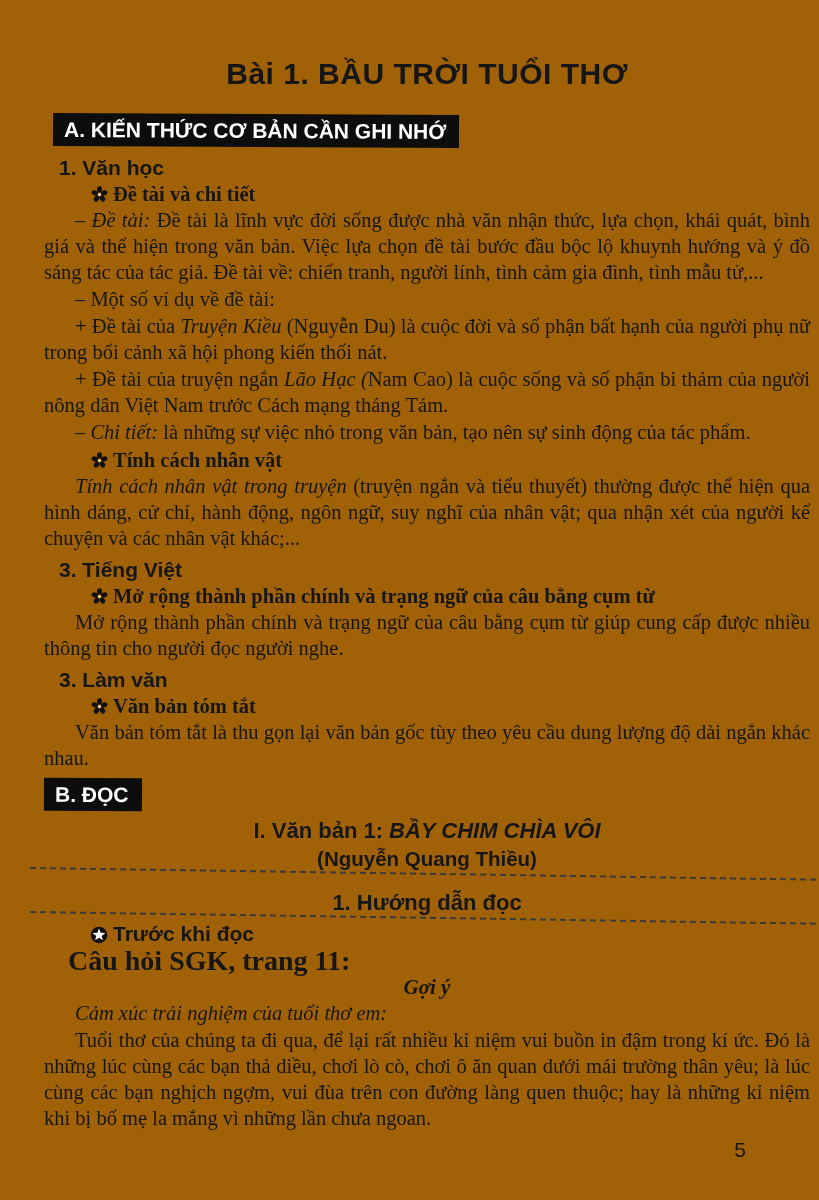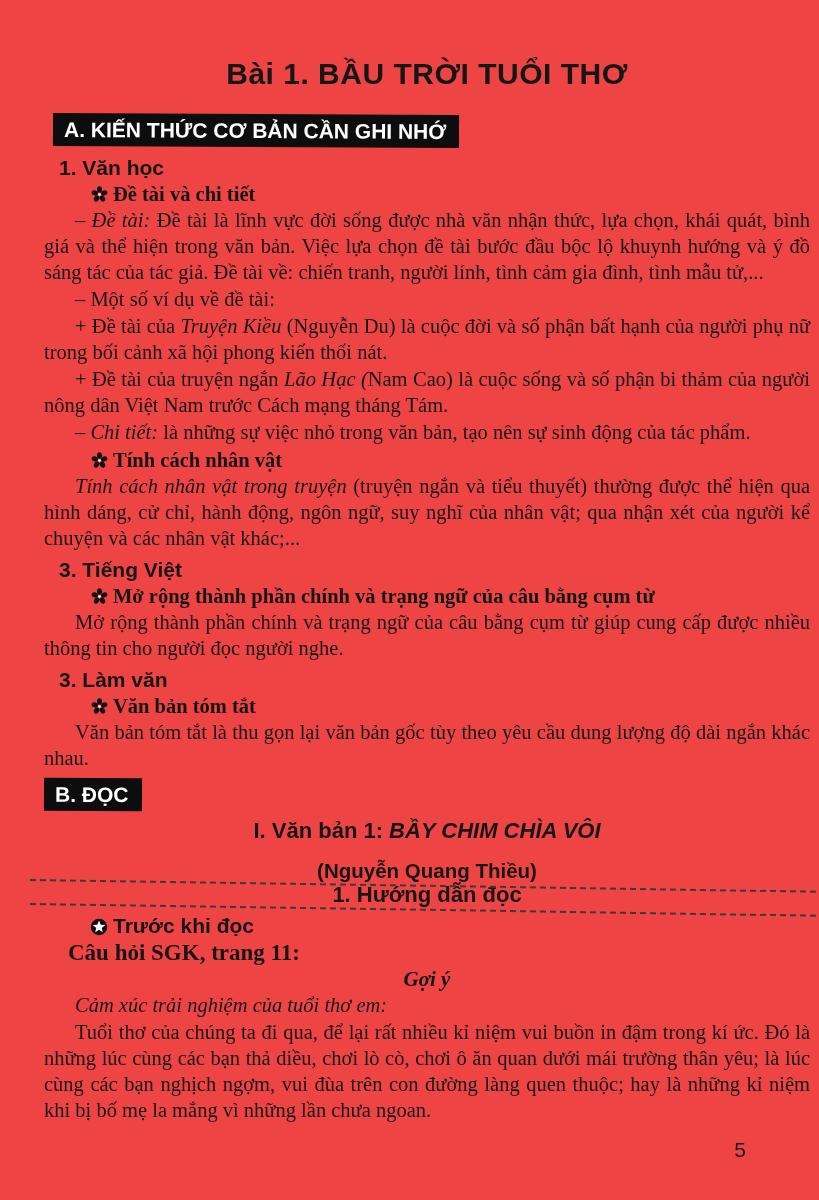--- a/index.html
+++ b/index.html
@@ -1,20 +1,20 @@
 <!DOCTYPE html>
 <html lang="vi"><head>
 <meta charset="utf-8">
 <style>
   html,body{margin:0;padding:0;background:#e8e8e8;}
   .page{
     position:relative;
     width:819px;height:1200px;
     margin:0 auto;
-    background:#ef4444;
+    background:#a16207;
     color:#161616;
     font-family:"Liberation Serif", serif;
     overflow:hidden;
     box-shadow:0 0 4px rgba(0,0,0,.25);
   }
   .content{position:absolute;left:44px;right:9px;top:0;}
 
   .doc-title{
     text-align:center;
     font-family:"Liberation Sans", sans-serif;
@@ -62,43 +62,43 @@
   .ic{width:17px;height:17px;vertical-align:-2px;margin-right:5px;color:#101010;}
   .ic-star{width:18px;height:18px;vertical-align:-2.5px;}
 
   .center-heading{
     text-align:center;
     font-family:"Liberation Sans", sans-serif;
     font-weight:bold;
     font-size:22px;line-height:28px;
   }
   .reading-title{margin-top:6px;}
-  .reading-author{margin-top:13px;font-size:20.5px;line-height:26px;}
-  .reading-sub{margin-top:0;}
+  .reading-author{margin-top:1px;font-size:20.5px;line-height:26px;}
+  .reading-sub{margin-top:20px;}
 
   .dash-line{
     height:2px;
     background:repeating-linear-gradient(90deg,#3a3a3a 0 6px,transparent 6px 10px);
     margin-left:-14px;
     width:calc(100% + 23px);
     transform:rotate(.85deg);
     transform-origin:left center;
   }
   .dash-1{margin-top:-5px;}
   .dash-2{margin-top:-6px;}
 
   .before-reading{
     font-family:"Liberation Sans", sans-serif;
     font-weight:bold;
     font-size:21px;line-height:26px;
     margin:8px 0 0 46px;
   }
   .question-ref{
     font-weight:bold;
-    font-size:23px;line-height:26px;
+    font-size:28px;line-height:26px;
     margin:1px 0 0 24px;
   }
   .hint-title{
     text-align:center;
     font-weight:bold;font-style:italic;
     font-size:21px;line-height:26px;
     margin-top:0;
   }
   .hint-topic{
     font-style:italic;

